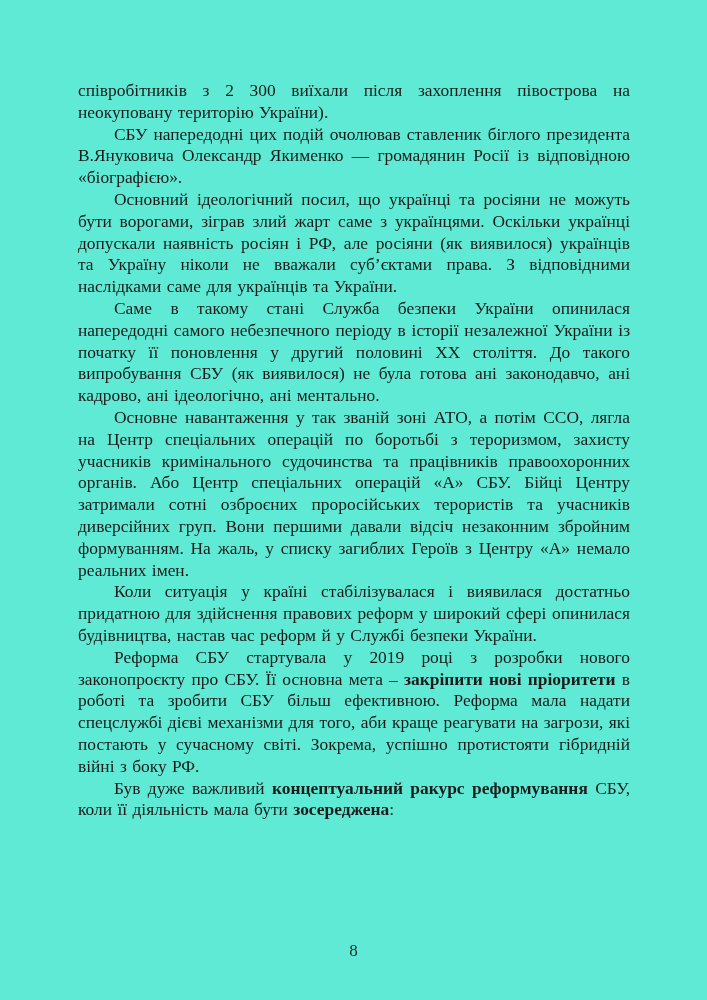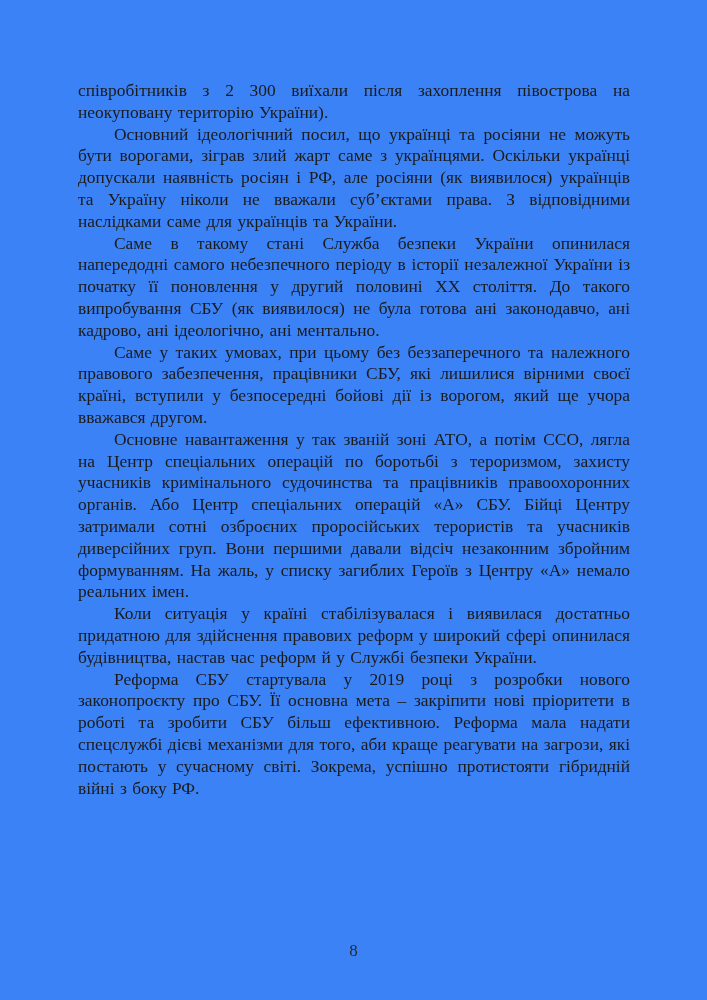--- a/index.html
+++ b/index.html
@@ -4,21 +4,21 @@
 <style>
   html, body {
     margin: 0;
     padding: 0;
     background: #ffffff;
   }
   .page {
     position: relative;
     width: 707px;
     height: 1000px;
-    background: #3b82f6;
+    background: #5eead4;
     overflow: hidden;
     font-family: "Liberation Serif", "DejaVu Serif", serif;
     color: #1b1b1b;
   }
   .text-block {
     position: absolute;
     left: 78px;
     top: 80px;
     width: 552px;
     font-size: 17.4px;
@@ -28,51 +28,52 @@
     hyphens: none;
   }
   .para {
     margin: 0;
     text-indent: 36px;
   }
   .para.no-indent {
     text-indent: 0;
   }
   .b {
-    font-weight: normal;
+    font-weight: bold;
     margin-top: 24px;
   }
   .page-number {
     position: absolute;
     top: 941px;
     left: 0;
     right: 0;
     text-align: center;
     font-size: 17px;
     color: #2a2a2a;
   }
 </style>
 </head>
 <body>
 
 <div class="page">
   <div class="text-block">
 
     <p class="para no-indent"><span>співробітників з 2 300 виїхали після захоплення півострова на неокуповану територію України).</span></p>
 
+    <p class="para"><span>СБУ напередодні цих подій очолював ставленик біглого президента В.Януковича Олександр Якименко — громадянин Росії із відповідною «біографією».</span></p>
 
     <p class="para"><span>Основний ідеологічний посил, що українці та росіяни не можуть бути ворогами, зіграв злий жарт саме з українцями. Оскільки українці допускали наявність росіян і РФ, але росіяни (як виявилося) українців та Україну ніколи не вважали суб’єктами права. З відповідними наслідками саме для українців та України.</span></p>
 
     <p class="para"><span>Саме в такому стані Служба безпеки України опинилася напередодні самого небезпечного періоду в історії незалежної України із початку її поновлення у другий половині XX століття. До такого випробування СБУ (як виявилося) не була готова ані законодавчо, ані кадрово, ані ідеологічно, ані ментально.</span></p>
 
-    <p class="para"><span>Саме у таких умовах, при цьому без беззаперечного та належного правового забезпечення, працівники СБУ, які лишилися вірними своєї країні, вступили у безпосередні бойові дії із ворогом, який ще учора вважався другом.</span></p>
 
     <p class="para"><span>Основне навантаження у так званій зоні АТО, а потім ССО, лягла на Центр спеціальних операцій по боротьбі з тероризмом, захисту учасників кримінального судочинства та працівників правоохоронних органів. Або Центр спеціальних операцій «А» СБУ. Бійці Центру затримали сотні озброєних проросійських терористів та учасників диверсійних груп. Вони першими давали відсіч незаконним збройним формуванням. На жаль, у списку загиблих Героїв з Центру «А» немало реальних імен.</span></p>
 
     <p class="para"><span>Коли ситуація у країні стабілізувалася і виявилася достатньо придатною для здійснення правових реформ у широкий сфері опинилася будівництва, настав час реформ й у Службі безпеки України.</span></p>
 
     <p class="para"><span>Реформа СБУ стартувала у 2019 році з розробки нового законопроєкту про СБУ. Її основна мета – </span><span class="b">закріпити нові пріоритети</span><span> в роботі та зробити СБУ більш ефективною. Реформа мала надати спецслужбі дієві механізми для того, аби краще реагувати на загрози, які постають у сучасному світі. Зокрема, успішно протистояти гібридній війні з боку РФ.</span></p>
 
+    <p class="para"><span>Був дуже важливий </span><span class="b">концептуальний ракурс реформування</span><span> СБУ, коли її діяльність мала бути </span><span class="b">зосереджена</span><span>:</span></p>
 
   </div>
 
   <div class="page-number">8</div>
 </div>
 
 </body></html>

